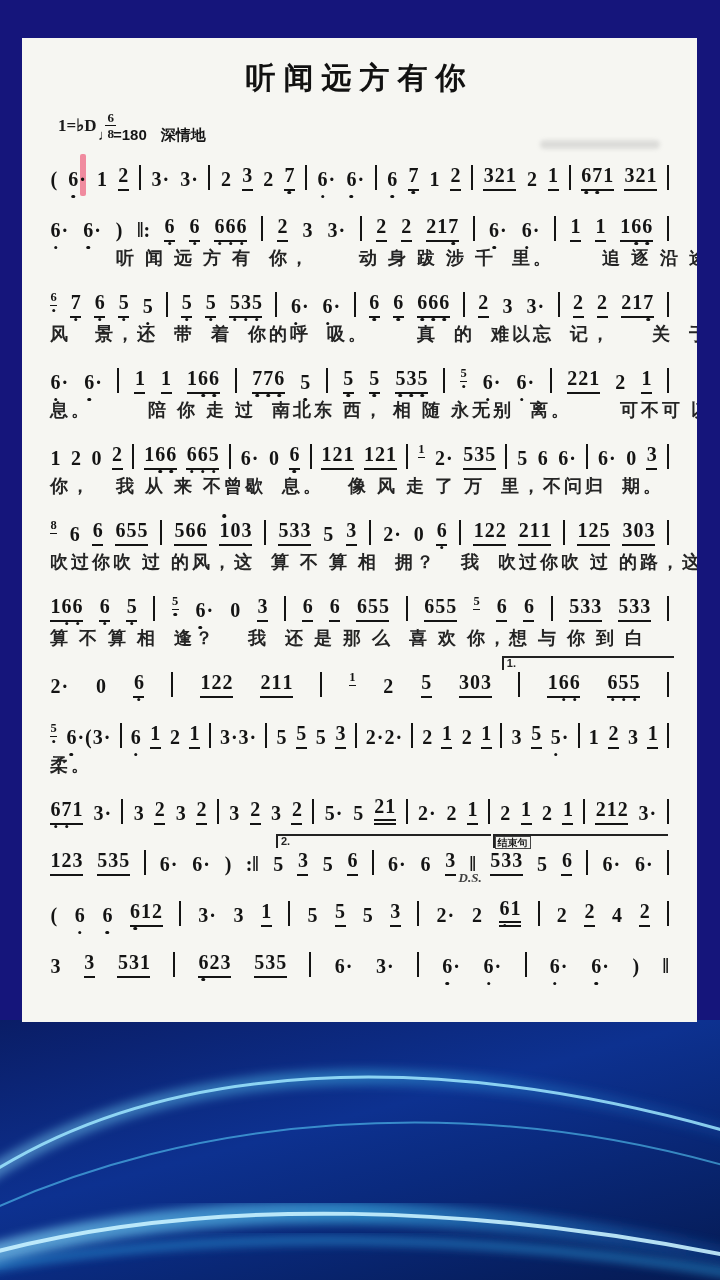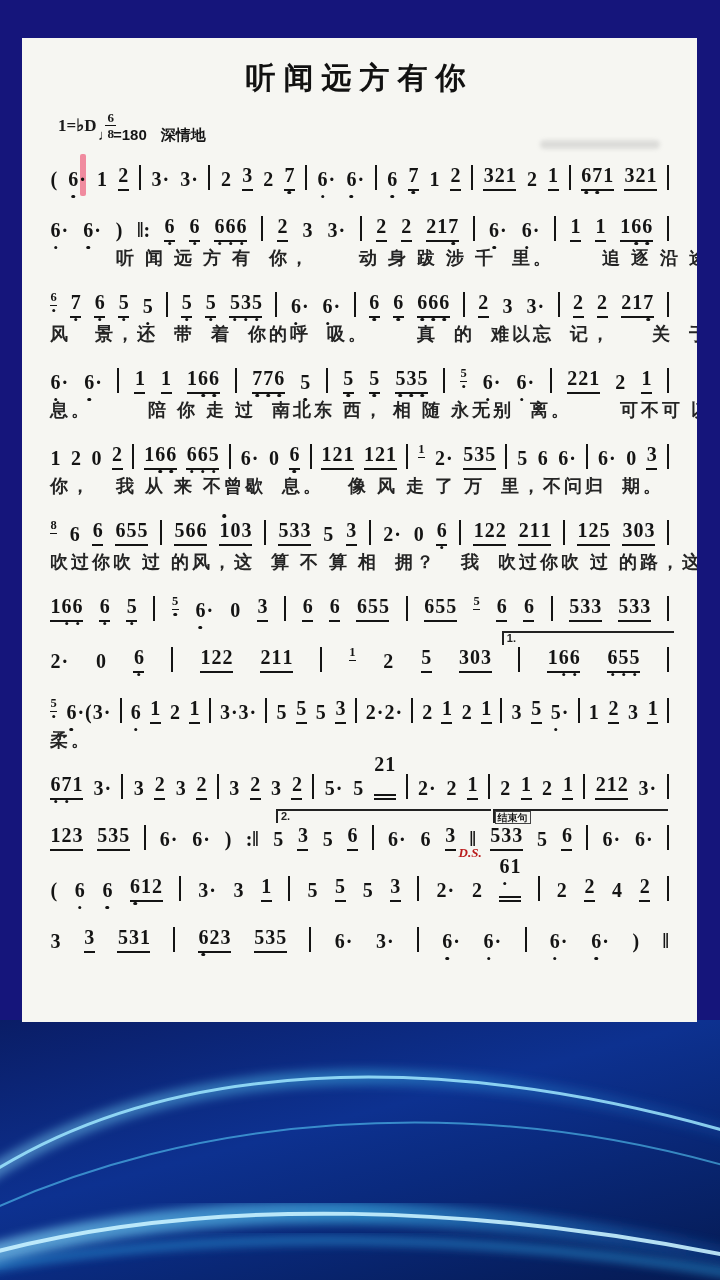--- a/index.html
+++ b/index.html
@@ -34,39 +34,39 @@
   .score-line{display:flex;justify-content:space-between;align-items:flex-end;
               height:34px;font-family:"Liberation Serif", serif;font-weight:700;
               font-size:20px;color:#141414;}
   .score-line .note{display:inline-block;white-space:nowrap;}
   .score-line i{font-style:normal;position:relative;display:inline-block;padding:0 .5px;line-height:1.05;}
   .score-line i.lo::after{content:'';position:absolute;left:50%;transform:translateX(-50%);
               bottom:-8px;width:3.5px;height:3.5px;border-radius:50%;background:#141414;}
   .score-line i.hi::before{content:'';position:absolute;left:50%;transform:translateX(-50%);
               top:-6px;width:3.5px;height:3.5px;border-radius:50%;background:#141414;}
   .beam{border-bottom:2.5px solid #141414;padding-bottom:2px;}
-  .beam2{border-bottom:6px double #141414;padding-bottom:18px;}
+  .beam2{border-bottom:6px double #141414;padding-bottom:1px;}
   .grace{font-size:12.5px;position:relative;top:-12px;border-bottom:1px solid #141414;}
   .bar{width:2px;height:25px;background:#141414;margin-bottom:1px;}
   .rep{font-weight:bold;font-size:20px;}
   .lyrics{white-space:pre;font-size:18px;font-weight:bold;letter-spacing:3px;
           color:#242424;margin-top:7px;line-height:1;}
 
   
   .cursor{position:absolute;left:30px;top:-3px;width:6px;height:42px;
           background:#ef8096;border-radius:2px;opacity:.9;}
   .volta{position:absolute;height:12px;border-top:2px solid #222;border-left:2px solid #222;
          font-size:11px;font-weight:bold;color:#222;padding:0 0 0 3px;line-height:11px;top:-8px;}
   .volta1{left:73%;width:27%;}
   .volta2{left:36.5%;width:34%;}
   .endbracket{position:absolute;left:71.5%;width:28%;height:12px;top:-8px;
          border-top:2px solid #222;border-left:2px solid #222;line-height:10px;}
   .endbracket span{font-size:10px;font-weight:bold;border:1px solid #444;padding:0 2px;background:#f6f6f2;}
   .ds{position:absolute;left:66%;top:28px;font-family:"Liberation Serif", serif;
-      font-style:italic;font-weight:bold;font-size:13px;color:#b91c1c;}
+      font-style:italic;font-weight:bold;font-size:13px;color:#404040;}
 </style>
 </head>
 <body>
 
 <div class="stage">
 
   <div class="waves">
     <svg viewBox="0 0 720 260" preserveAspectRatio="none">
       <defs>
         <linearGradient id="gc" x1="0" y1="0" x2="1" y2="0">
@@ -305,20 +305,21 @@
           <span class="bar"></span>
           <span class="note beam"><i>6</i><i>5</i><i>5</i></span>
           <span class="note grace"><i>5</i></span>
           <span class="note beam"><i>6</i></span>
           <span class="note beam"><i>6</i></span>
           <span class="bar"></span>
           <span class="note beam"><i>5</i><i>3</i><i>3</i></span>
           <span class="note beam"><i>5</i><i>3</i><i>3</i></span>
           <span class="bar"></span>
         </div>
+      <div class="lyrics">算 不 算 相  逢？    我  还 是 那 么  喜 欢 你，想 与 你 到 白</div>
     </div>
 
     <div class="system">
       <div class="volta volta1">
         <span>1.</span>
       </div>
       <div class="score-line">
           <span class="note"><i>2</i><i>·</i></span>
           <span class="note"><i>0</i></span>
           <span class="note beam"><i class="lo">6</i></span>

